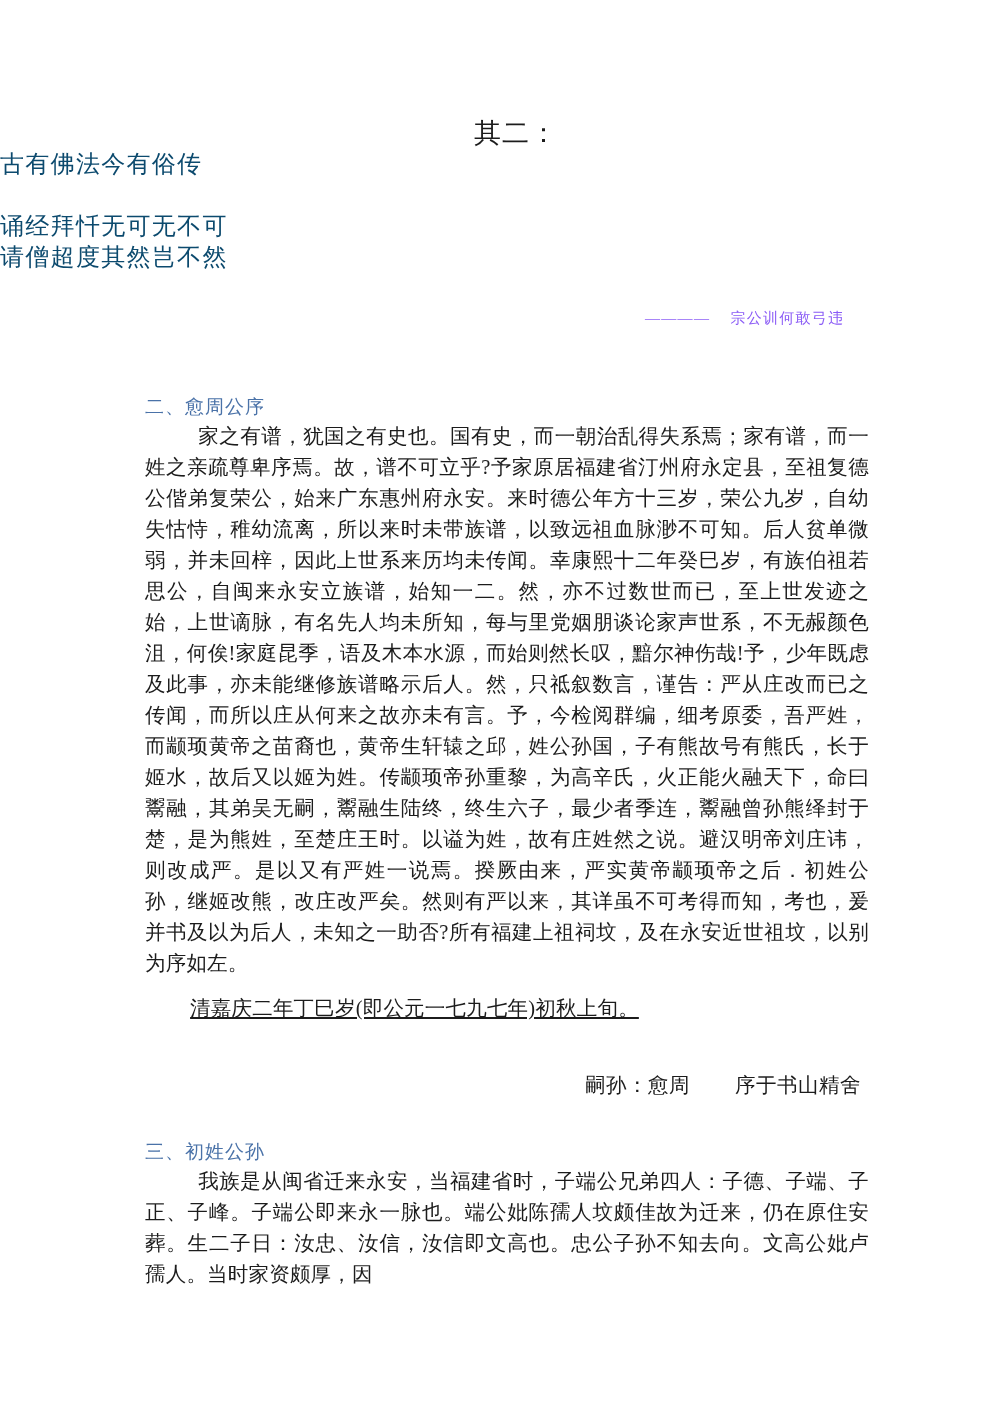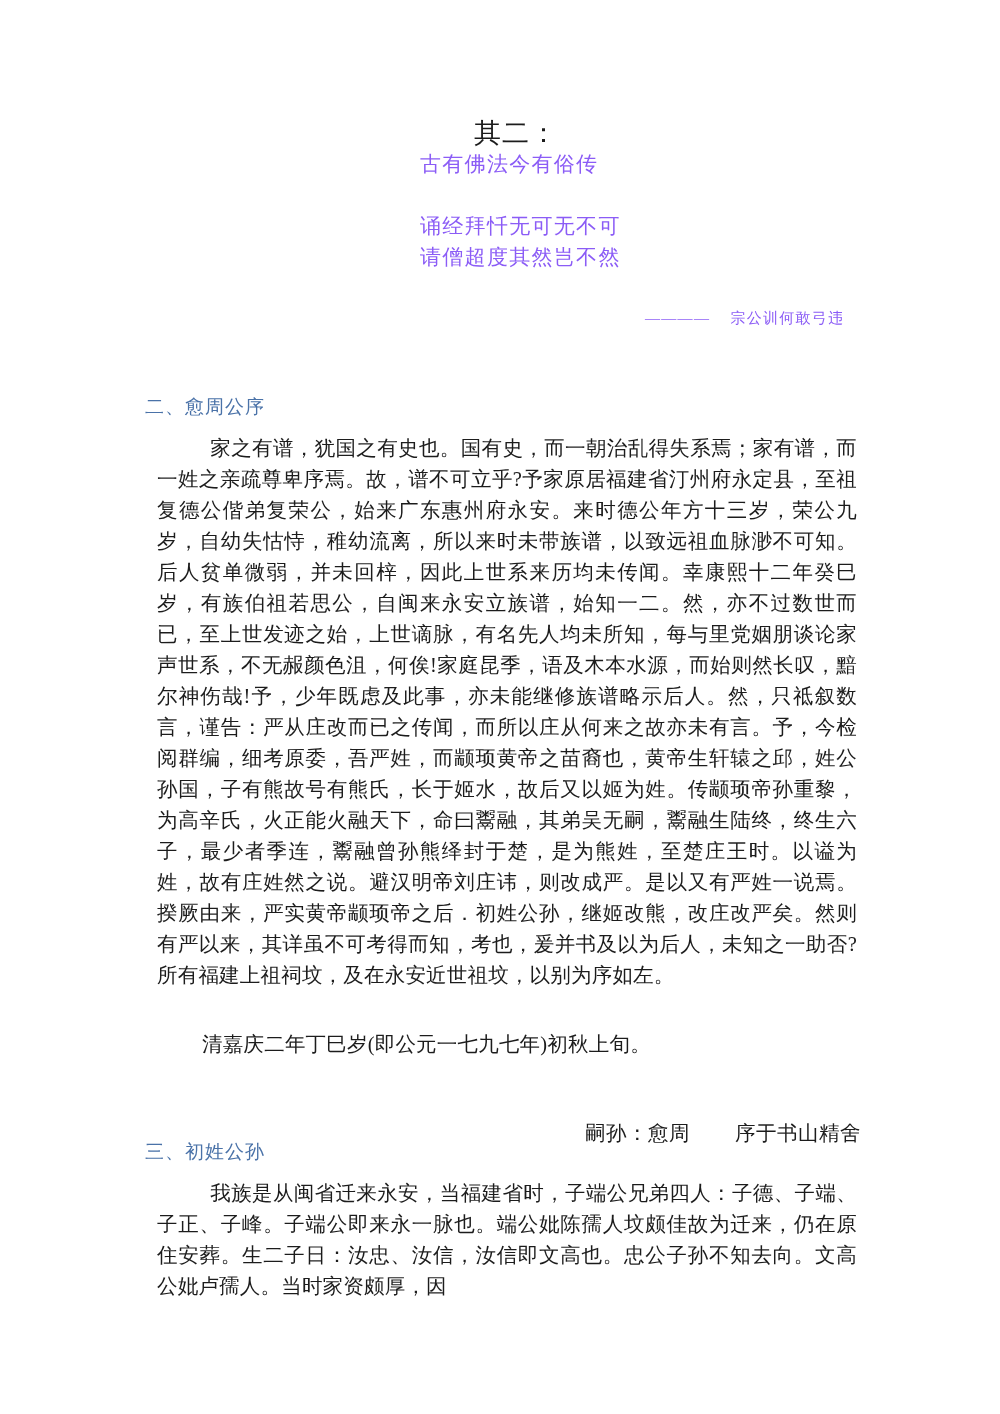--- a/index.html
+++ b/index.html
@@ -29,25 +29,24 @@
     width: 1000px;
   }
   .poem-title {
     font-size: 27px;
     line-height: 31px;
     letter-spacing: 1px;
     padding-left: 474px;
     color: #1c1c1c;
   }
   .poem-line {
-    font-size: 21px;
+    font-size: 24px;
     line-height: 31px;
     letter-spacing: 1.3px;
-    padding-left: 420px;
-    color: #8b5cf6;
+    color: #0c4a6e;
     white-space: pre;
   }
   .poem-gap {
     height: 31px;
   }
   .poem-attrib {
     font-size: 15px;
     line-height: 31px;
     letter-spacing: 1.3px;
     padding-left: 645px;
@@ -70,27 +69,28 @@
     width: 724px;
   }
   .para {
     font-size: 20.5px;
     line-height: 31px;
     letter-spacing: 0.2px;
     text-align: justify;
     text-justify: inter-character;
     text-align-last: left;
     color: #1c1c1c;
-    margin: 12px;
+    margin: 0;
   }
   .para.indent {
     text-indent: 2.6em;
   }
   .para.indent-small {
     text-indent: 2.2em;
+    text-decoration: underline;
   }
   .signature {
     font-size: 20.5px;
     line-height: 31px;
     letter-spacing: 0.5px;
     color: #1c1c1c;
     white-space: pre;
     text-align: left;
     padding-left: 440px;
   }

